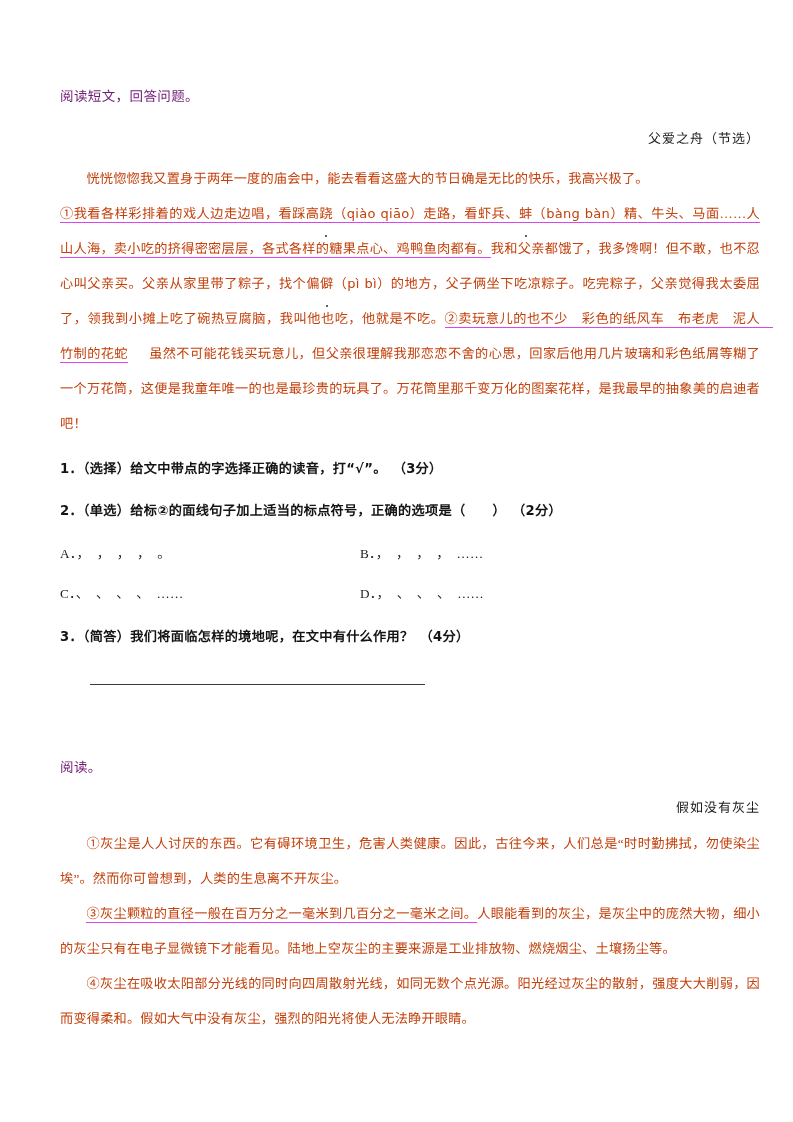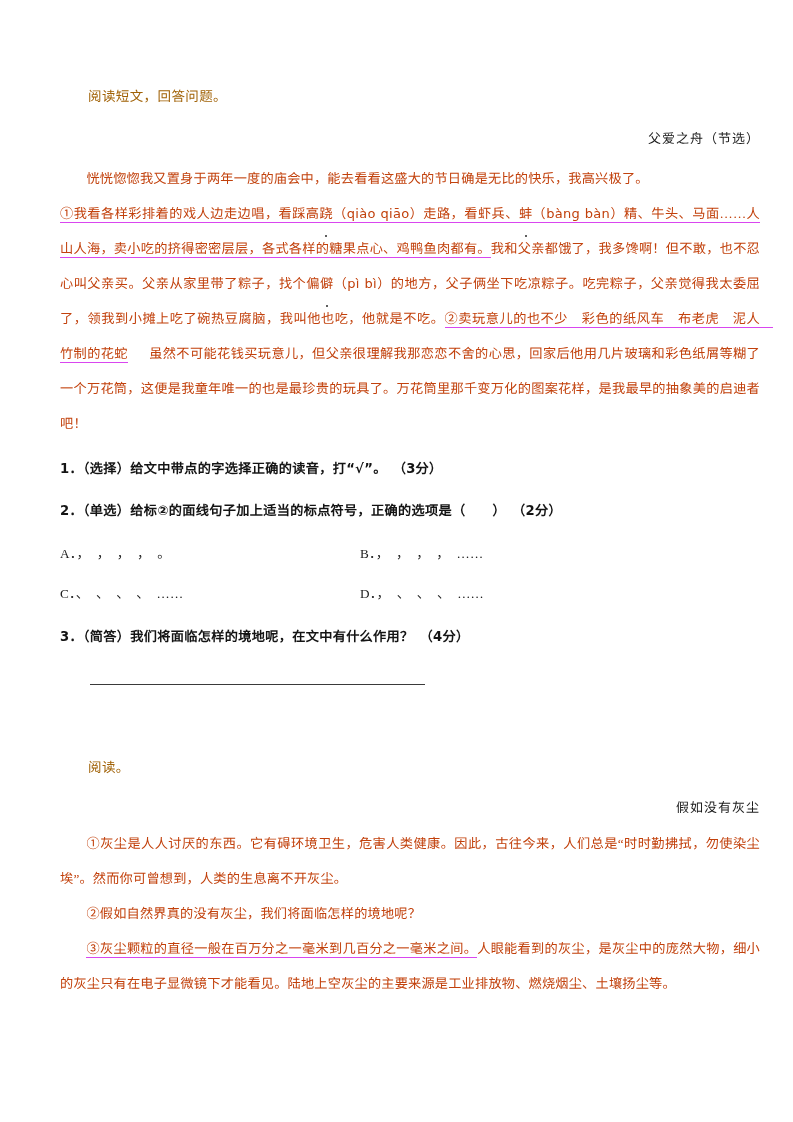--- a/index.html
+++ b/index.html
@@ -23,23 +23,22 @@
     left: 60px;
     top: 0;
     width: 700px;
   }
 
   
   .instruction {
     font-family: "DejaVu Sans", "Liberation Sans", sans-serif;
     font-size: 13.5px;
     line-height: 1.5;
-    color: #a16207;
+    color: #701a75;
     letter-spacing: 0.4px;
-    margin-left: 28px;
   }
 
   
   .article-title {
     text-align: right;
     font-family: "Liberation Serif", "DejaVu Serif", serif;
     font-size: 13px;
     letter-spacing: 1px;
     color: #1a1a1a;
   }
@@ -153,19 +152,19 @@
 
     <div style="height:72px"></div>
     <div class="instruction">阅读。</div>
 
     <div style="height:20px"></div>
     <div class="article-title">假如没有灰尘</div>
 
     <div style="height:10px"></div>
     <div class="passage"><span class="indent"></span><span>①</span><span>灰尘是人人讨厌的东西。它有碍环境卫生，危害人类健康。因此，古往今来，人们总是“时时勤拂拭，勿使染尘埃”。然而你可曾想到，人类的生息离不开灰尘。</span></div>
 
-    <div class="passage"><span class="indent"></span><span>②</span><span>假如自然界真的没有灰尘，我们将面临怎样的境地呢？</span></div>
 
     <div class="passage"><span class="indent"></span><span class="u-line"><span>③</span><span>灰尘颗粒的直径一般在百万分之一毫米到几百分之一毫米之间。</span></span><span>人眼能看到的灰尘，是灰尘中的庞然大物，细小的灰尘只有在电子显微镜下才能看见。陆地上空灰尘的主要来源是工业排放物、燃烧烟尘、土壤扬尘等。</span></div>
 
+    <div class="passage"><span class="indent"></span><span>④</span><span>灰尘在吸收太阳部分光线的同时向四周散射光线，如同无数个点光源。阳光经过灰尘的散射，强度大大削弱，因而变得柔和。假如大气中没有灰尘，强烈的阳光将使人无法睁开眼睛。</span></div>
 
   </div>
 </div>
 
 </body></html>

